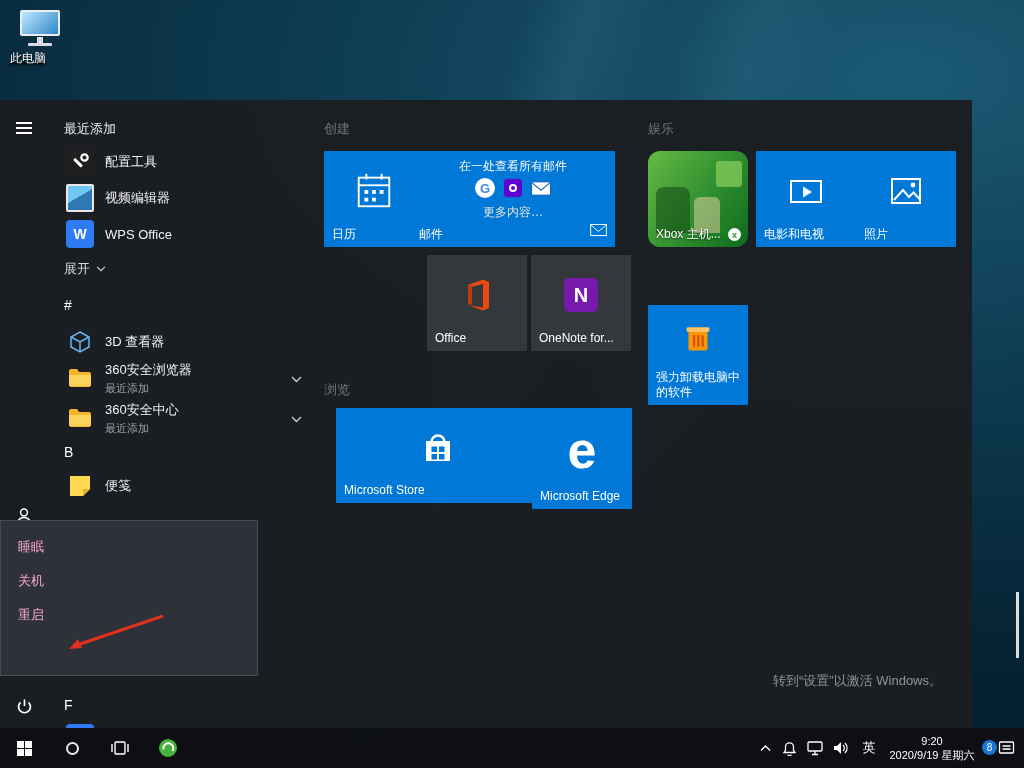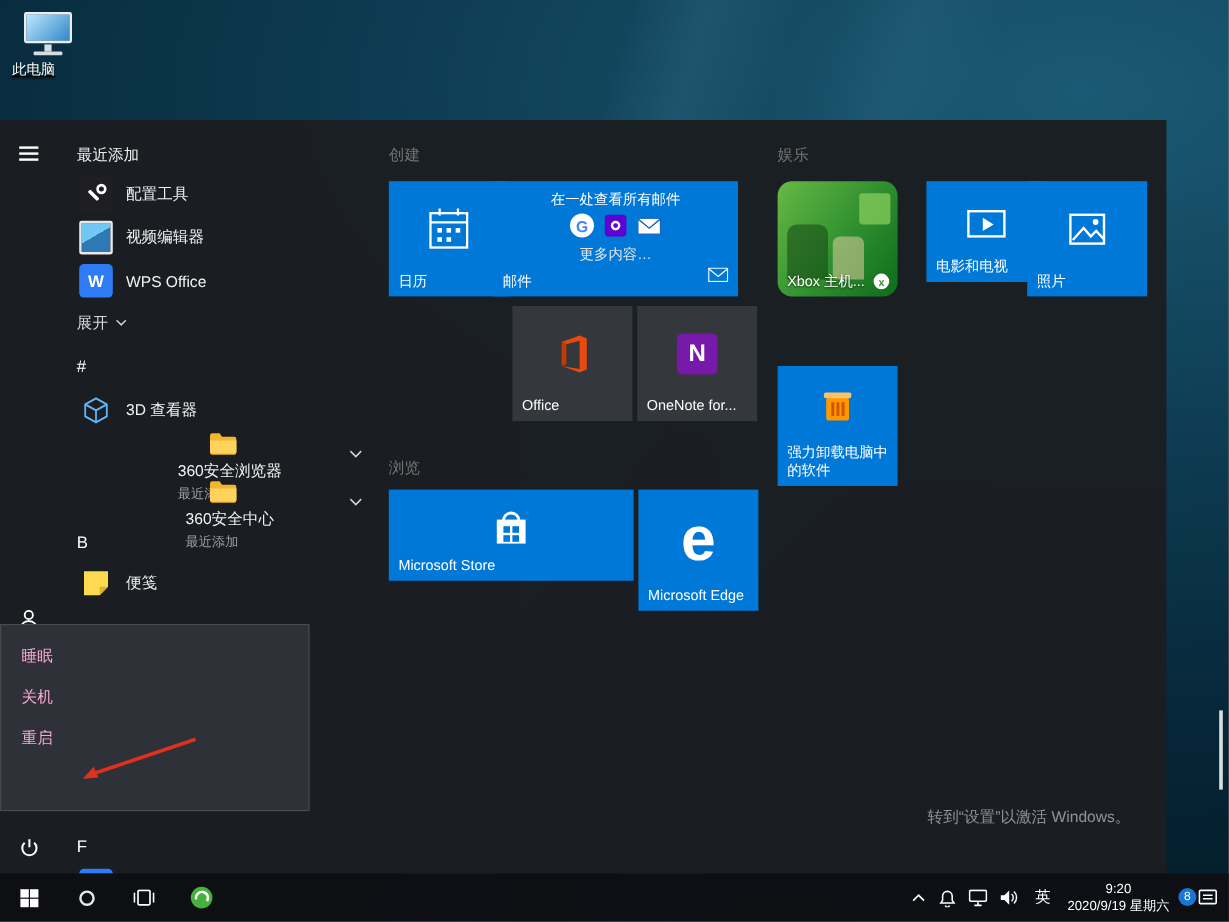--- a/index.html
+++ b/index.html
@@ -26,21 +26,21 @@
   .rail-btn { position:absolute; left:12px; width:24px; height:24px; display:flex; align-items:center; justify-content:center; }
   .hamburger-lines { width:16px; height:12px; display:flex; flex-direction:column; justify-content:space-between; }
   .hamburger-lines i { display:block; height:2px; background:#fff; }
 
   .app-row { position:absolute; left:48px; width:258px; height:36px; display:flex; align-items:center; padding-left:18px; }
   .app-icon { width:28px; height:28px; display:flex; align-items:center; justify-content:center; flex:0 0 28px; }
   .icon-dark { background:#1f1f22; border-radius:2px; }
   .icon-blue { background:#2f7bf5; border-radius:4px; color:#fff; font-size:14px; font-weight:bold; }
   .icon-photo { background:linear-gradient(150deg,#6fc7f2 45%,#2d78b5 45%); border:2px solid #e8e8e8; border-radius:2px; }
   .app-label { font-size:13px; color:#f2f2f2; margin-left:11px; white-space:nowrap; }
-  .folder-row { height:44px;flex-direction:column; }
+  .folder-row { height:44px; }
   .folder-text { display:flex; flex-direction:column; margin-left:11px; }
   .folder-text .app-label { margin-left:0; }
   .app-sub { font-size:11px; color:#9aa0a6; margin-top:2px; }
   .chevron { position:absolute; right:4px; top:50%; transform:translateY(-50%); }
   .expand-row { position:absolute; left:64px; display:flex; align-items:center; gap:6px; font-size:13px; color:#d8d8d8; }
   .letter-row { position:absolute; left:64px; font-size:14px; color:#fff; }
   .recent-header { position:absolute; left:64px; top:20px; font-size:13px; color:#ececec; }
 
   .group-header { position:absolute; font-size:13px; color:#737373; }
   .tile { position:absolute; background:#0078d7; overflow:hidden; }
@@ -277,21 +277,21 @@
 
   <div class="tile tile-dark" style="left:531px;top:155px;width:100px;height:96px">
     <span class="tile-icon">
       <span class="onenote-sq">N</span>
     </span>
     <span class="tile-label">OneNote for...</span>
   </div>
 
   <div class="group-header" style="left:324px;top:281px">浏览</div>
 
-  <div class="tile" style="left:324px;top:308px;width:204px;height:76px">
+  <div class="tile" style="left:336px;top:308px;width:204px;height:95px">
     <span class="tile-icon">
       <svg width="40" height="40" viewBox="0 0 40 40">
           <path d="M13.5 14 a6.5 6.5 0 0 1 13 0" fill="none" stroke="#fff" stroke-width="2.4"></path>
           <rect x="8" y="13" width="24" height="20" fill="#fff"></rect>
           <g fill="#0078d7">
             <rect x="13.5" y="18.5" width="5.5" height="5.5"></rect>
             <rect x="21" y="18.5" width="5.5" height="5.5"></rect>
             <rect x="13.5" y="26" width="5.5" height="5.5"></rect>
             <rect x="21" y="26" width="5.5" height="5.5"></rect>
           </g>
@@ -308,21 +308,21 @@
   <div class="group-header" style="left:648px;top:20px">娱乐</div>
 
   <div class="tile tile-xbox" style="left:648px;top:51px;width:100px;height:96px">
     <span class="xbox-blob1"></span>
     <span class="xbox-blob2"></span>
     <span class="xbox-blob3"></span>
     <span class="tile-label xbox-label">Xbox 主机...</span>
     <span class="xbox-ball">x</span>
   </div>
 
-  <div class="tile" style="left:772px;top:51px;width:100px;height:84px">
+  <div class="tile" style="left:756px;top:51px;width:100px;height:96px">
     <span class="tile-icon">
       <svg width="40" height="40" viewBox="0 0 40 40" fill="none" stroke="#fff" stroke-width="2">
           <rect x="5" y="10" width="30" height="21"></rect>
           <path d="M17 15.5 l9 5.5 -9 5.5 z" fill="#fff" stroke="none"></path>
         </svg>
     </span>
     <span class="tile-label">电影和电视</span>
   </div>
 
   <div class="tile" style="left:856px;top:51px;width:100px;height:96px">

